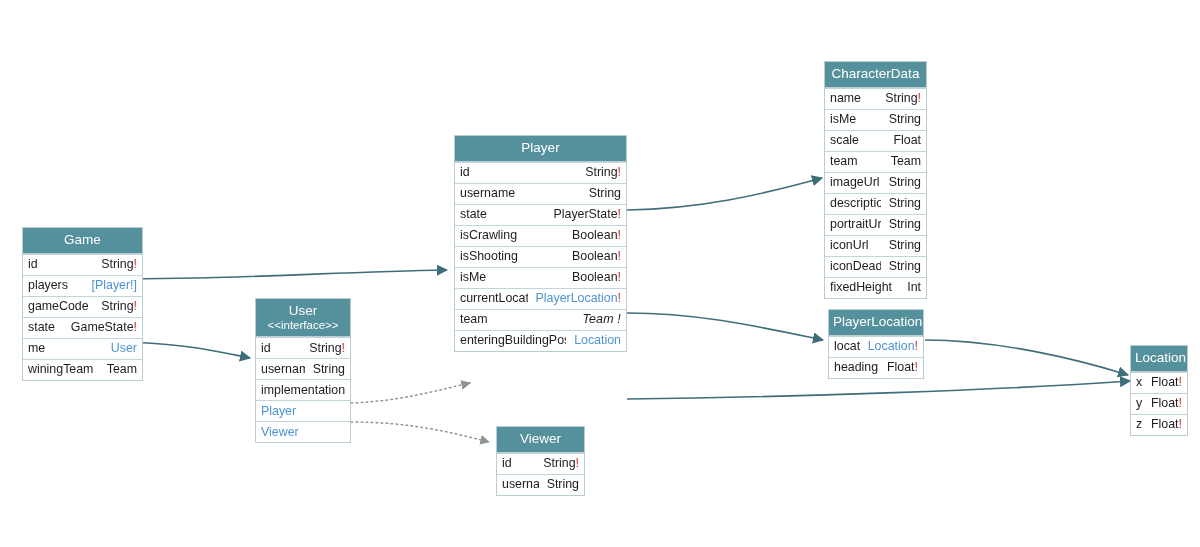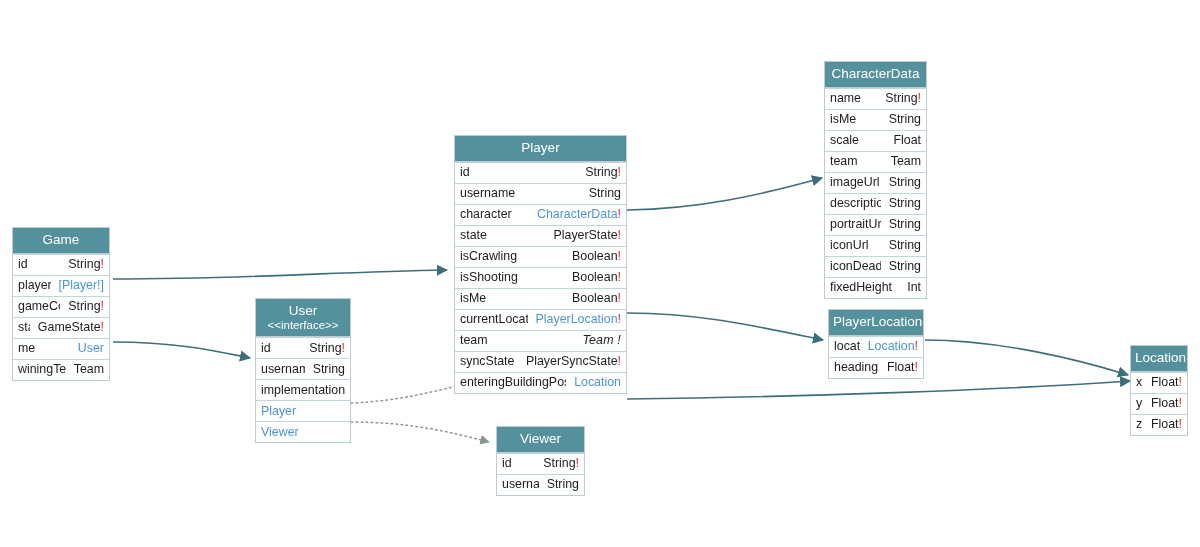--- a/index.html
+++ b/index.html
@@ -103,21 +103,21 @@
 
     <path d="M 627 399 C 800 397 1000 390 1130 381" fill="none" stroke="#3e6e7a" stroke-width="1.6" marker-end="url(#arrow)"></path>
 
     <path d="M 925 340 C 1000 340 1080 360 1128 375" fill="none" stroke="#3e6e7a" stroke-width="1.6" marker-end="url(#arrow)"></path>
 
     <path d="M 351 403 C 400 401 430 392 470 383" fill="none" stroke="#8b9499" stroke-width="1.5" stroke-dasharray="1.6 3.4" stroke-linecap="round" marker-end="url(#arrow-dot)"></path>
 
     <path d="M 351 422 C 410 422 450 432 489 442" fill="none" stroke="#8b9499" stroke-width="1.5" stroke-dasharray="1.6 3.4" stroke-linecap="round" marker-end="url(#arrow-dot)"></path>
   </svg>
 
-  <div class="entity" style="left:12px; top:227px; width:98px;">
+  <div class="entity" style="left:22px; top:227px; width:121px;">
     <div class="entity-header">Game</div>
     <div class="row">
       <span class="fname">id</span>
       <span class="ftype"><span>String</span><span class="bang">!</span></span>
     </div>
     <div class="row">
       <span class="fname">players</span>
       <span class="ftype type-link"><span>[Player!]</span></span>
     </div>
     <div class="row">
@@ -166,24 +166,20 @@
     <div class="entity-header">Player</div>
     <div class="row">
       <span class="fname">id</span>
       <span class="ftype"><span>String</span><span class="bang">!</span></span>
     </div>
     <div class="row">
       <span class="fname">username</span>
       <span class="ftype">String</span>
     </div>
     <div class="row">
-      <span class="fname">character</span>
-      <span class="ftype"><span class="type-link">CharacterData</span><span class="bang">!</span></span>
-    </div>
-    <div class="row">
       <span class="fname">state</span>
       <span class="ftype"><span>PlayerState</span><span class="bang">!</span></span>
     </div>
     <div class="row">
       <span class="fname">isCrawling</span>
       <span class="ftype"><span>Boolean</span><span class="bang">!</span></span>
     </div>
     <div class="row">
       <span class="fname">isShooting</span>
       <span class="ftype"><span>Boolean</span><span class="bang">!</span></span>
@@ -194,24 +190,20 @@
     </div>
     <div class="row">
       <span class="fname">currentLocation</span>
       <span class="ftype"><span class="type-link">PlayerLocation</span><span class="bang">!</span></span>
     </div>
     <div class="row">
       <span class="fname">team</span>
       <span class="ftype spaced">Team !</span>
     </div>
     <div class="row">
-      <span class="fname">syncState</span>
-      <span class="ftype"><span>PlayerSyncState</span><span class="bang">!</span></span>
-    </div>
-    <div class="row">
       <span class="fname">enteringBuildingPosition</span>
       <span class="ftype type-link">Location</span>
     </div>
   </div>
 
   <div class="entity" style="left:496px; top:426px; width:89px;">
     <div class="entity-header">Viewer</div>
     <div class="row">
       <span class="fname">id</span>
       <span class="ftype"><span>String</span><span class="bang">!</span></span>

